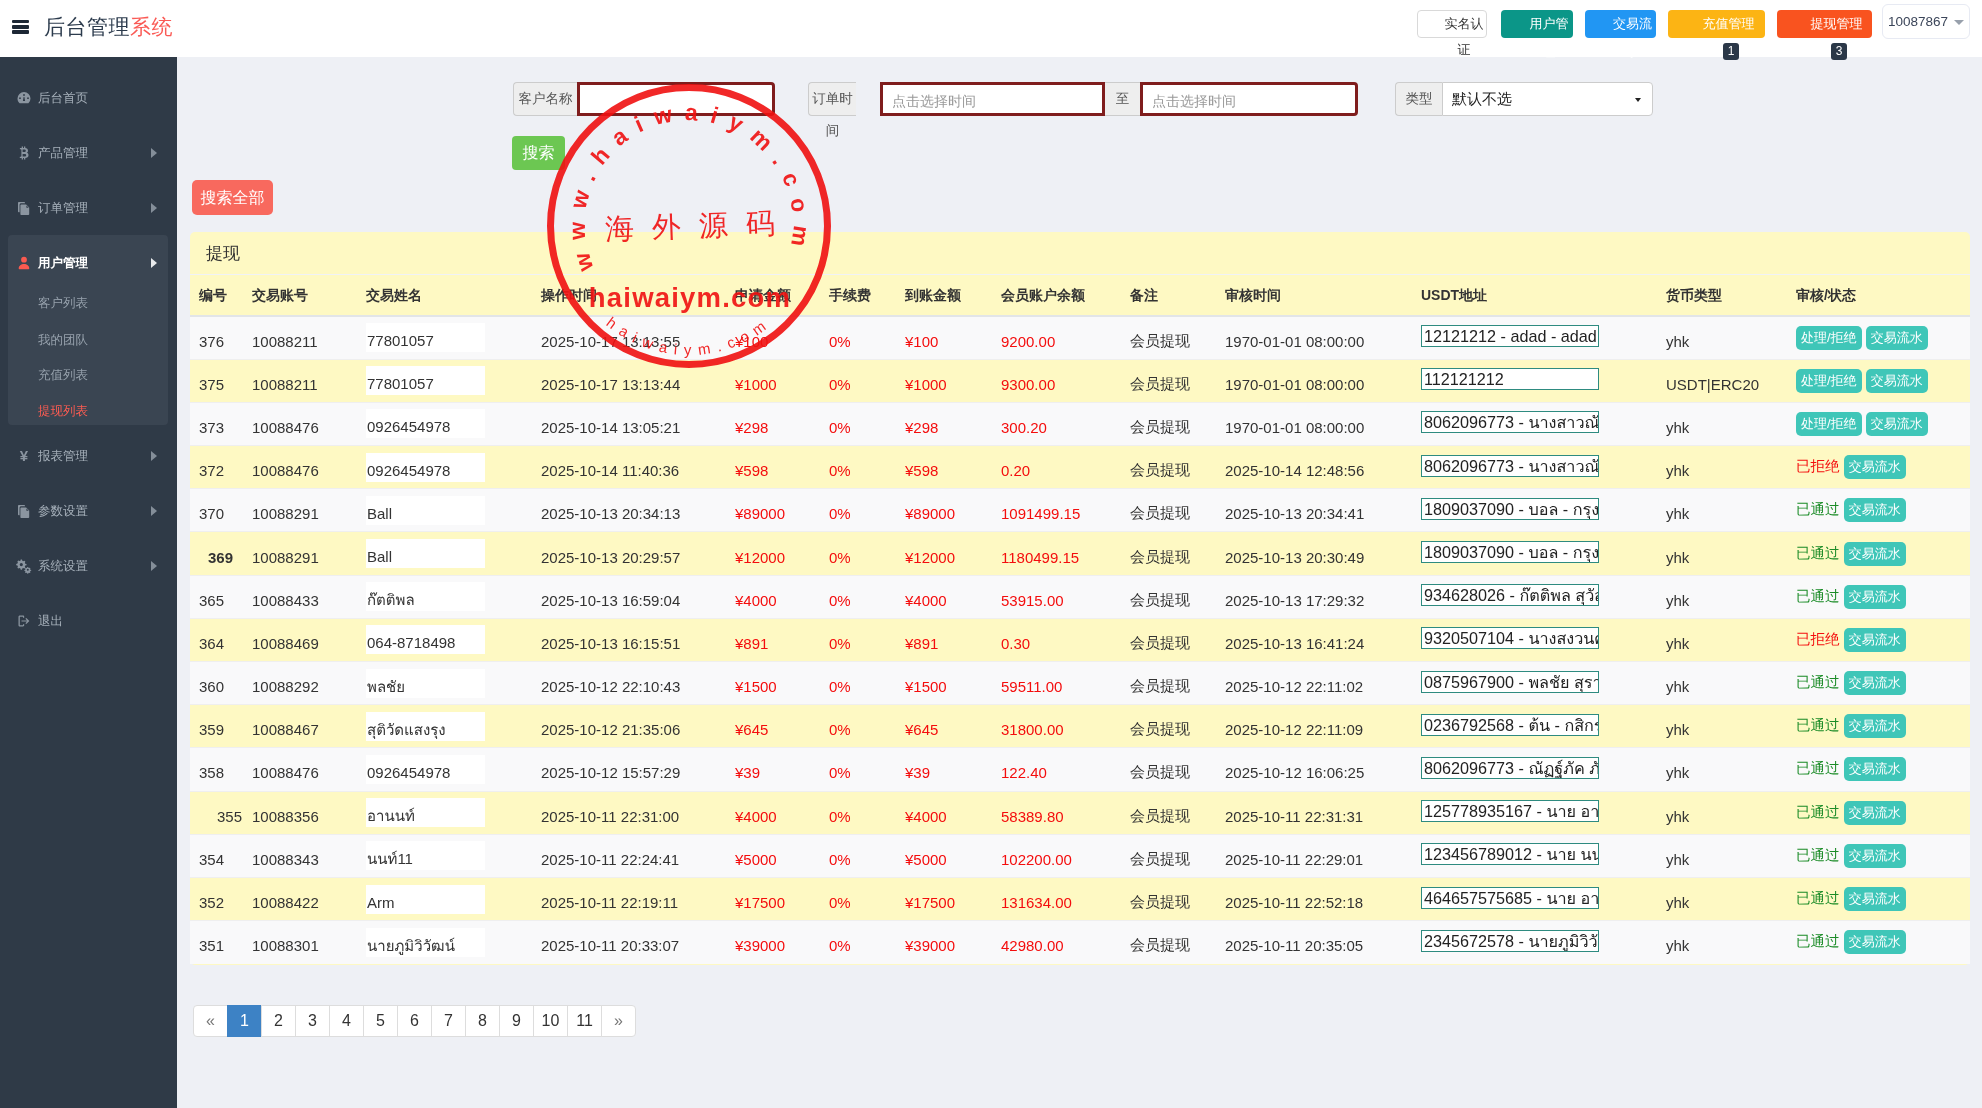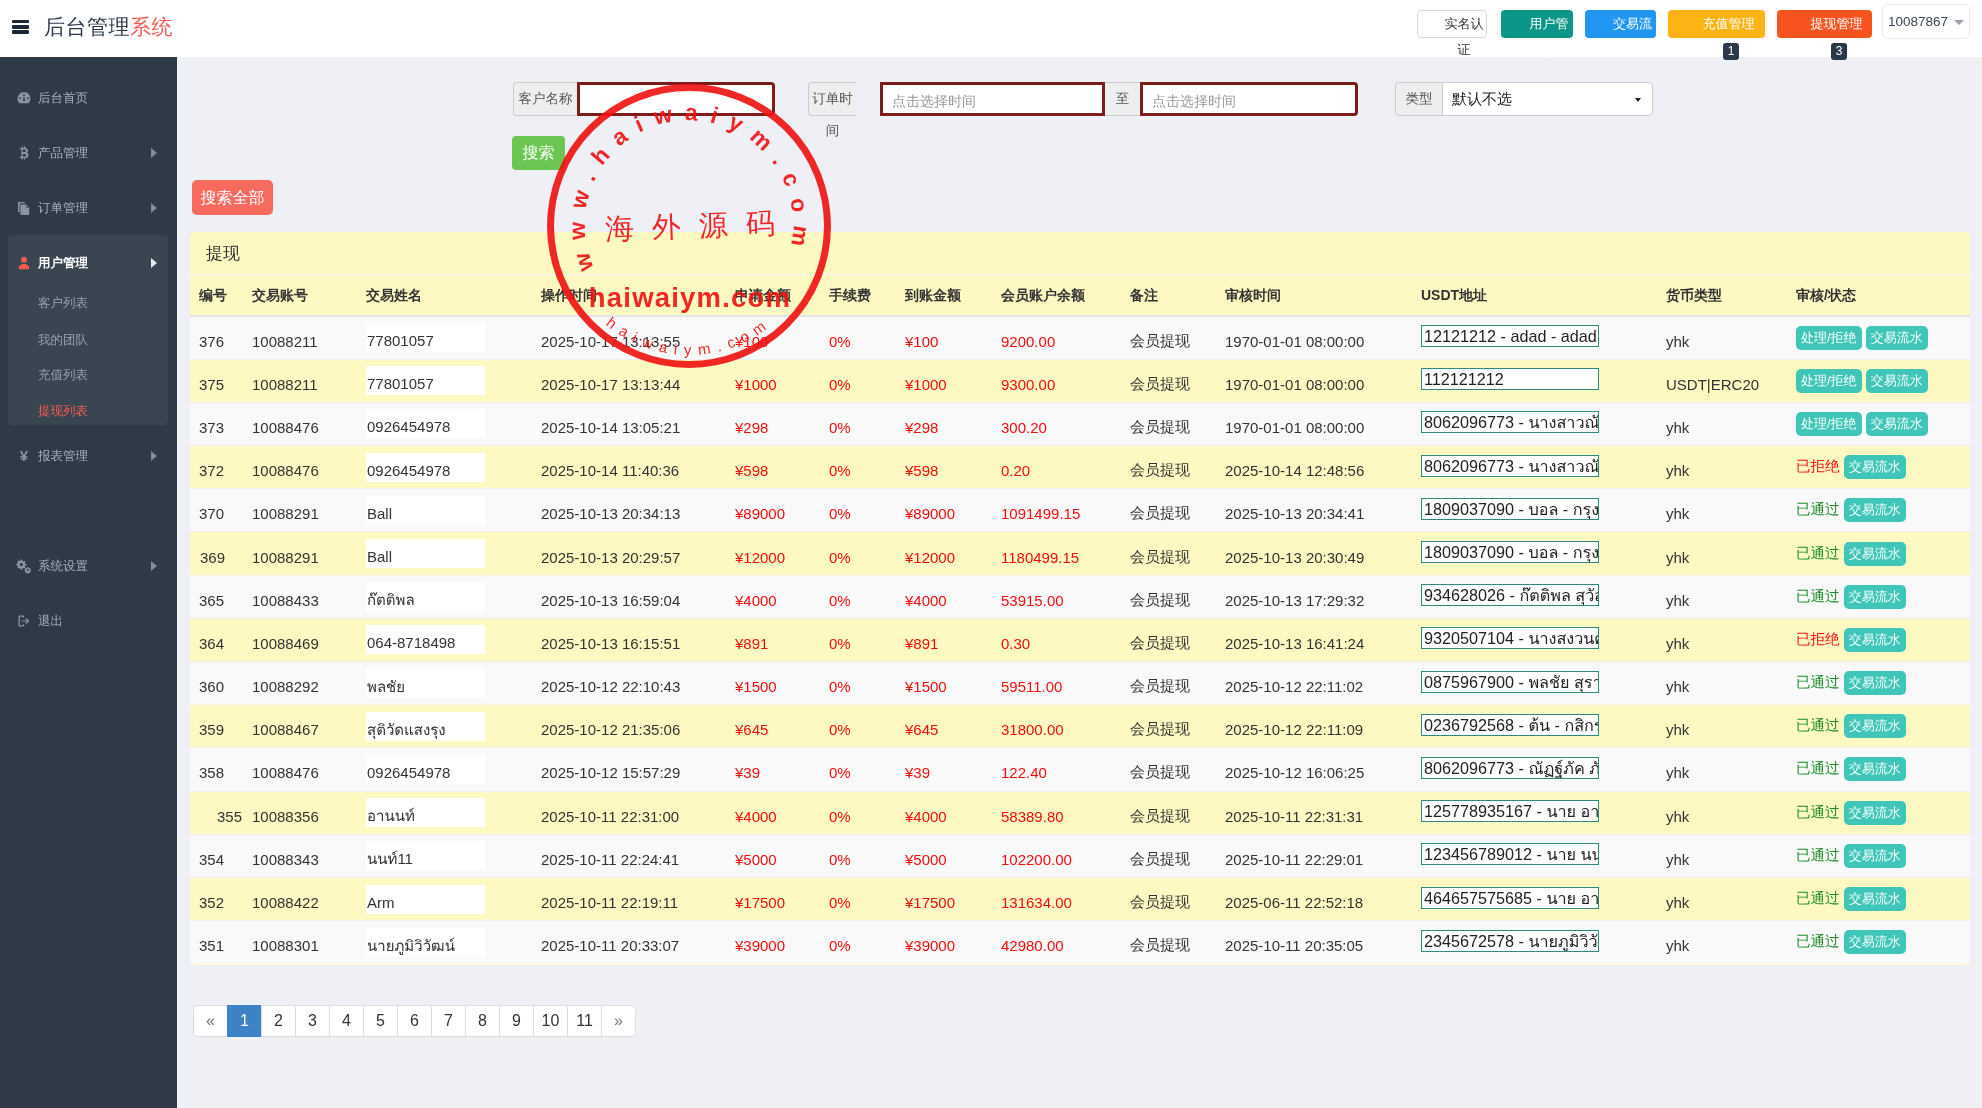--- a/index.html
+++ b/index.html
@@ -177,21 +177,21 @@
             <td class="red t">0%</td>
             <td class="red t">¥89000</td>
             <td class="red t">1091499.15</td>
             <td class="t">会员提现</td>
             <td class="t">2025-10-13 20:34:41</td>
             <td><span class="uin">1809037090 - บอล - กรุงเทพ</span></td>
             <td class="t">yhk</td>
             <td><span class="green" style="font-size:14.5px;">已通过</span> <span class="tbtn">交易流水</span></td>
           </tr>
       <tr>
-            <td class="t" style="padding-left:10px;">369</td>
+            <td class="t" style="padding-left:18px;font-weight:bold;">369</td>
             <td class="t">10088291</td>
             <td><span class="namebox">Ball</span></td>
             <td class="t">2025-10-13 20:29:57</td>
             <td class="red t">¥12000</td>
             <td class="red t">0%</td>
             <td class="red t">¥12000</td>
             <td class="red t">1180499.15</td>
             <td class="t">会员提现</td>
             <td class="t">2025-10-13 20:30:49</td>
             <td><span class="uin">1809037090 - บอล - กรุงเทพ</span></td>
@@ -306,21 +306,21 @@
       <tr>
             <td class="t" style="padding-left:9px;">352</td>
             <td class="t">10088422</td>
             <td><span class="namebox">Arm</span></td>
             <td class="t">2025-10-11 22:19:11</td>
             <td class="red t">¥17500</td>
             <td class="red t">0%</td>
             <td class="red t">¥17500</td>
             <td class="red t">131634.00</td>
             <td class="t">会员提现</td>
-            <td class="t">2025-06-11 22:52:18</td>
+            <td class="t">2025-10-11 22:52:18</td>
             <td><span class="uin">464657575685 - นาย อาร์ม ม</span></td>
             <td class="t">yhk</td>
             <td><span class="green" style="font-size:14.5px;">已通过</span> <span class="tbtn">交易流水</span></td>
           </tr>
       <tr class="odd">
             <td class="t" style="padding-left:9px;">351</td>
             <td class="t">10088301</td>
             <td><span class="namebox">นายภูมิวิวัฒน์</span></td>
             <td class="t">2025-10-11 20:33:07</td>
             <td class="red t">¥39000</td>
@@ -398,20 +398,28 @@
   </div>
   <div class="sitem" style="top:238px;">客户列表</div>
   <div class="sitem" style="top:275px;">我的团队</div>
   <div class="sitem" style="top:310px;">充值列表</div>
   <div class="sitem" style="top:346px;color:#fe5c52;">提现列表</div>
   <div class="mitem" style="top:371px;">
     <span class="ico" style="color:#8b95a0;font-size:15px;font-weight:bold;text-align:center;line-height:16px;">¥</span>
     <span class="txt">报表管理</span>
       <span class="arr"></span>
   </div>
+  <div class="mitem" style="top:426px;">
+    <svg class="ico" viewBox="0 0 16 16">
+        <path fill="#8b95a0" d="M2 2.8c0-.5.4-.8.8-.8h5.4c.5 0 .8.4.8.8v.4H5.2c-.9 0-1.6.7-1.6 1.6v7.4h-.8a.8.8 0 0 1-.8-.8V2.8z"></path>
+        <path fill="#8b95a0" d="M5.2 4.5h4.9l3.1 3.1v6.6c0 .5-.4.8-.8.8H5.2a.8.8 0 0 1-.8-.8V5.3c0-.4.4-.8.8-.8zm5.2.9v2.4h2.4L10.4 5.4z"></path>
+      </svg>
+    <span class="txt">参数设置</span>
+      <span class="arr"></span>
+  </div>
   <div class="mitem" style="top:481px;">
     <svg class="ico" viewBox="0 0 16 16">
         <path fill="#8b95a0" d="M6 1.5l.3 1.3c.3.1.6.2.8.4l1.3-.5.9.9-.5 1.3c.2.3.3.5.4.8l1.3.3v1.3l-1.3.3c-.1.3-.2.6-.4.8l.5 1.3-.9.9-1.3-.5c-.3.2-.5.3-.8.4L6 11.8H4.7l-.3-1.3a3.6 3.6 0 0 1-.8-.4l-1.3.5-.9-.9.5-1.3a3.6 3.6 0 0 1-.4-.8L.2 7.2V5.9l1.3-.3c.1-.3.2-.6.4-.8l-.5-1.3.9-.9 1.3.5c.3-.2.5-.3.8-.4l.3-1.2H6zM5.3 8.2a1.6 1.6 0 1 0 0-3.2 1.6 1.6 0 0 0 0 3.2z"></path>
         <path fill="#8b95a0" d="M12.2 8.9l.2.9c.2 0 .4.1.5.2l.9-.3.6.6-.3.9c.1.2.2.3.2.5l.9.2v.9l-.9.2c0 .2-.1.4-.2.5l.3.9-.6.6-.9-.3c-.2.1-.3.2-.5.2l-.2.9h-.9l-.2-.9a2.4 2.4 0 0 1-.5-.2l-.9.3-.6-.6.3-.9a2.4 2.4 0 0 1-.2-.5l-.9-.2v-.9l.9-.2c0-.2.1-.4.2-.5l-.3-.9.6-.6.9.3c.2-.1.3-.2.5-.2l.2-.9h.9zm-.4 3.9a1 1 0 1 0 0-2 1 1 0 0 0 0 2z"></path>
       </svg>
     <span class="txt">系统设置</span>
       <span class="arr"></span>
   </div>
   <div class="mitem" style="top:536px;">
     <svg class="ico" viewBox="0 0 16 16">

